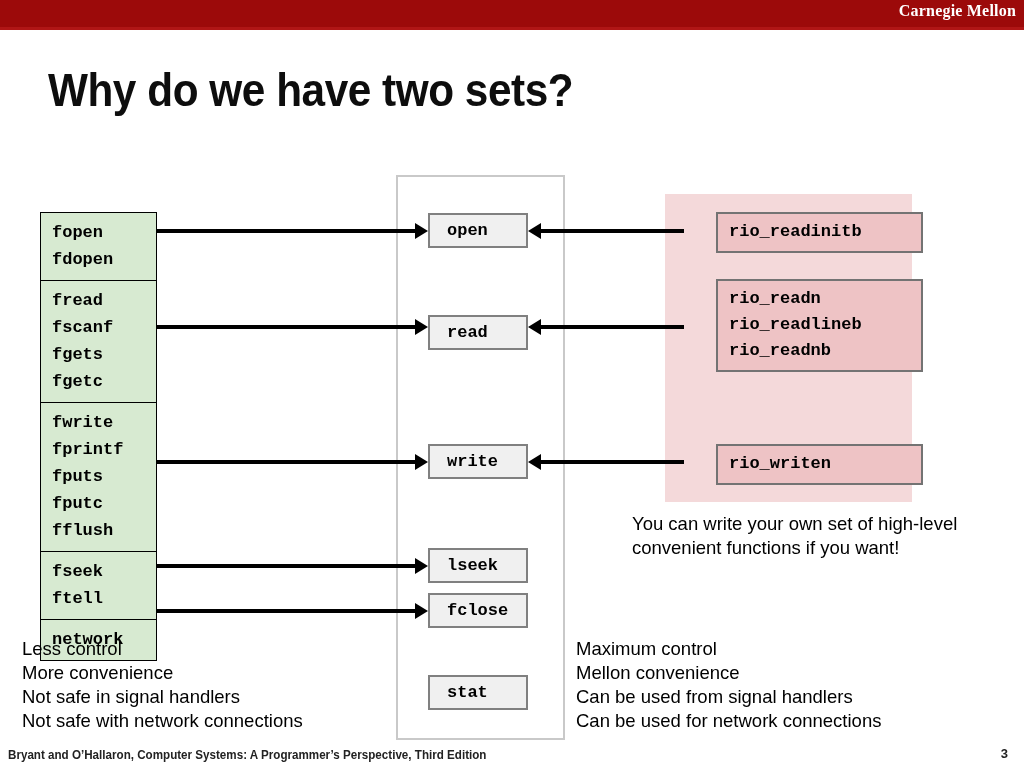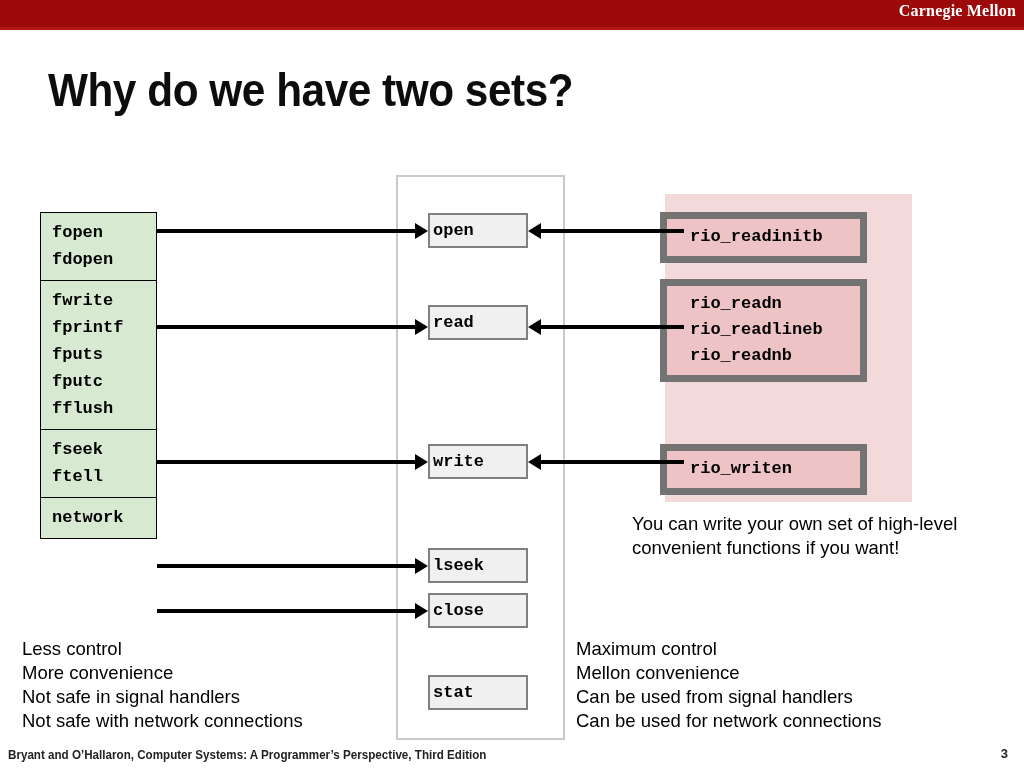--- a/index.html
+++ b/index.html
@@ -96,42 +96,42 @@
   .syscall-box {
     position: absolute;
     left: 428px;
     width: 100px;
     height: 35px;
     background: #f0f0f0;
     border: 2px solid #808080;
     box-sizing: border-box;
     display: flex;
     align-items: center;
-    padding-left: 3px;
+    padding-left: 17px;
   }
   .syscall-box .mono { font-size: 17px; line-height: 17px; }
 
   
   #rio-panel {
     position: absolute;
     left: 665px;
     top: 194px;
     width: 247px;
     height: 308px;
     background: #f4d9da;
     box-sizing: border-box;
   }
   .rio-box {
     position: absolute;
-    left: 660px;
+    left: 716px;
     width: 207px;
     background: #eec3c5;
-    border: 7px solid #737373;
-    box-sizing: border-box;
-    padding: 5px 0 6px 23px;
+    border: 2px solid #737373;
+    box-sizing: border-box;
+    padding: 5px 0 6px 11px;
   }
   .rio-box .mono { font-size: 17px; line-height: 26px; }
 
   
   .arrow-line {
     position: absolute;
     height: 4px;
     background: #000000;
   }
   .arrow-head-right {
@@ -191,51 +191,57 @@
 <div id="brand-label">Carnegie Mellon</div>
 
 <div id="slide-title">Why do we have two sets?</div>
 
 <div id="stdio-column">
   <div class="stdio-box">
     <div class="mono">fopen
 fdopen</div>
   </div>
   <div class="stdio-box">
+    <div class="mono">fread
+fscanf
+fgets
+fgetc</div>
+  </div>
+  <div class="stdio-box">
     <div class="mono">fwrite
 fprintf
 fputs
 fputc
 fflush</div>
   </div>
   <div class="stdio-box">
     <div class="mono">fseek
 ftell</div>
   </div>
   <div class="stdio-box">
     <div class="mono">network</div>
   </div>
 </div>
 
 <div id="syscall-panel"></div>
 
 <div class="syscall-box" style="top:213px;">
   <span class="mono">open</span>
 </div>
-<div class="syscall-box" style="top:305px;">
+<div class="syscall-box" style="top:315px;">
   <span class="mono">read</span>
 </div>
 <div class="syscall-box" style="top:444px;">
   <span class="mono">write</span>
 </div>
 <div class="syscall-box" style="top:548px;">
   <span class="mono">lseek</span>
 </div>
 <div class="syscall-box" style="top:593px;">
-  <span class="mono">close</span>
+  <span class="mono">fclose</span>
 </div>
 <div class="syscall-box" style="top:675px;">
   <span class="mono">stat</span>
 </div>
 
 <div id="rio-panel"></div>
 
 <div class="rio-box" style="top:212px;">
   <div class="mono">rio_readinitb</div>
 </div>

